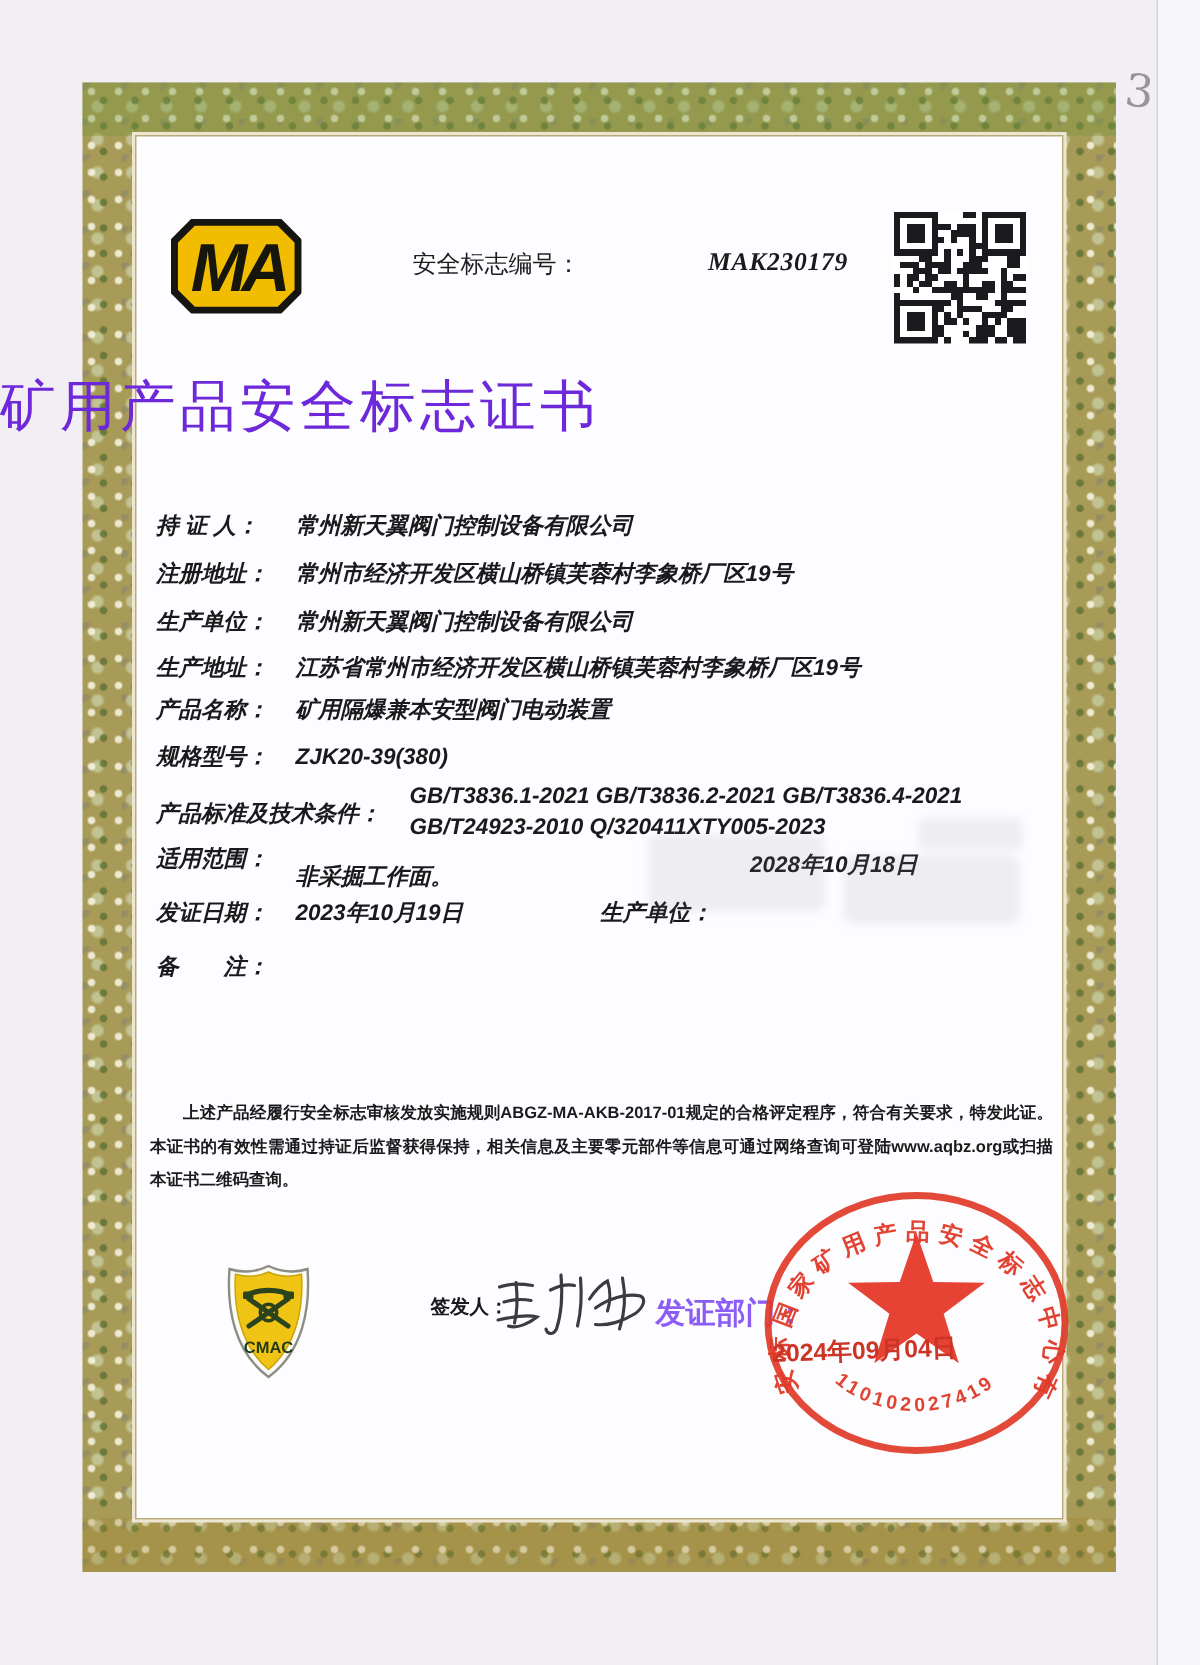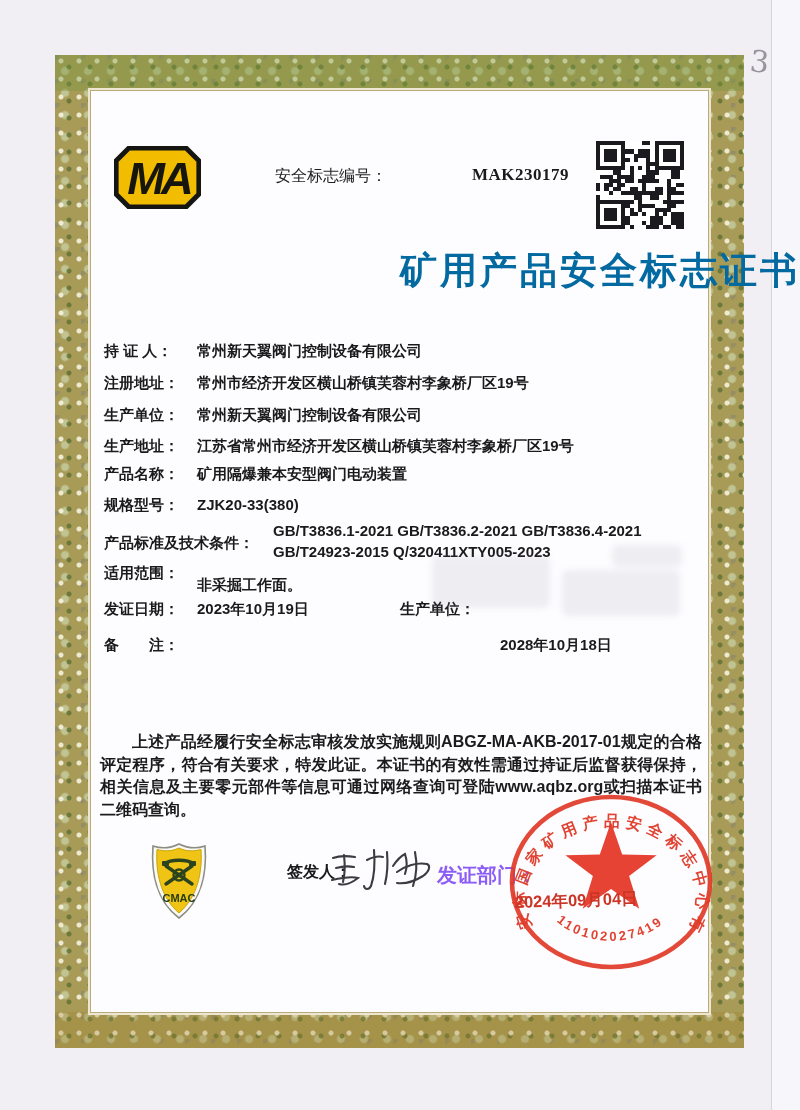--- a/index.html
+++ b/index.html
@@ -38,41 +38,41 @@
     box-shadow:0 0 0 2px #ece6d2;
   }
   
   .ma-logo{position:absolute;left:114px;top:146px;width:87px;height:63px;}
   .certno{position:absolute;left:275px;top:166px;font-size:16px;color:#1d1d1f;white-space:nowrap;}
   .certno .lab{font-weight:500;}
   .certno .val{font-family:"Liberation Serif", serif;font-size:17px;letter-spacing:.5px;}
   .qr{position:absolute;left:596px;top:141px;width:88px;height:88px;}
   
   .title{
-    position:absolute;left:0;top:246px;width:800px;text-align:right;
-    font-size:37px;font-weight:bold;color:#0369a1;letter-spacing:3px;white-space:nowrap;
+    position:absolute;left:0;top:246px;width:800px;text-align:left;
+    font-size:37px;font-weight:normal;color:#6d28d9;letter-spacing:3px;white-space:nowrap;
   }
   
   .lbl,.val{
-    position:absolute;font-size:15px;font-weight:bold;color:#1a1a1c;white-space:nowrap;line-height:17px;
+    position:absolute;font-size:15px;font-weight:bold;color:#1a1a1c;white-space:nowrap;line-height:17px;font-style:italic;
   }
   .lbl{left:104px;}
   .val{left:197px;}
   .std-val{left:273px;text-align:center;}
   
   .ghost{position:absolute;background:rgba(140,140,152,.13);filter:blur(3px);border-radius:6px;}
   
   .para{
     position:absolute;left:100px;top:731px;width:602px;
-    font-size:16px;font-weight:bold;color:#1b1b1d;line-height:22.5px;
+    font-size:11px;font-weight:bold;color:#1b1b1d;line-height:22.5px;
     text-indent:2em;text-align:justify;
   }
   
   .cmac{position:absolute;left:149px;top:842px;width:60px;height:78px;}
-  .signer-label{position:absolute;left:287px;top:862px;font-size:16px;font-weight:bold;color:#1a1a1c;white-space:nowrap;}
+  .signer-label{position:absolute;left:287px;top:862px;font-size:13px;font-weight:bold;color:#1a1a1c;white-space:nowrap;}
   .signature{position:absolute;left:327px;top:838px;width:112px;height:60px;}
   .dept-label{position:absolute;left:437px;top:862px;font-size:20px;font-weight:bold;color:#8b5cf6;white-space:nowrap;}
   .seal{position:absolute;left:505px;top:792px;width:212px;height:186px;}
 </style>
 </head>
 <body>
 
 <div class="page-edge-line"></div>
 <div class="page-right-strip"></div>
 <div class="handwritten-num">3</div>
@@ -348,33 +348,33 @@
 <div class="lbl" style="top:406px">生产单位：</div>
 <div class="val" style="top:406px">常州新天翼阀门控制设备有限公司</div>
 
 <div class="lbl" style="top:437px">生产地址：</div>
 <div class="val" style="top:437px">江苏省常州市经济开发区横山桥镇芙蓉村李象桥厂区19号</div>
 
 <div class="lbl" style="top:465px">产品名称：</div>
 <div class="val" style="top:465px">矿用隔爆兼本安型阀门电动装置</div>
 
 <div class="lbl" style="top:496px">规格型号：</div>
-<div class="val" style="top:496px">ZJK20-33(380)</div>
+<div class="val" style="top:496px">ZJK20-39(380)</div>
 
 <div class="lbl" style="top:534px">产品标准及技术条件：</div>
 <div class="val std-val" style="top:522px">GB/T3836.1-2021 GB/T3836.2-2021 GB/T3836.4-2021</div>
-<div class="val std-val" style="top:543px">GB/T24923-2015 Q/320411XTY005-2023</div>
+<div class="val std-val" style="top:543px">GB/T24923-2010 Q/320411XTY005-2023</div>
 
 <div class="lbl" style="top:564px">适用范围：</div>
 <div class="val" style="top:576px">非采掘工作面。</div>
 
 <div class="lbl" style="top:600px">发证日期：</div>
 <div class="val" style="top:600px">2023年10月19日</div>
 <div class="lbl" style="left:400px;top:600px">生产单位：</div>
-<div class="val" style="left:500px;top:636px">2028年10月18日</div>
+<div class="val" style="left:500px;top:568px">2028年10月18日</div>
 
 <div class="lbl" style="top:636px">备　　注：</div>
 <div class="val" style="top:636px"></div>
 
 <div class="ghost" style="left:432px;top:556px;width:118px;height:52px"></div>
 <div class="ghost" style="left:562px;top:570px;width:118px;height:46px"></div>
 <div class="ghost" style="left:612px;top:545px;width:70px;height:22px"></div>
 
 <div class="para">上述产品经履行安全标志审核发放实施规则ABGZ-MA-AKB-2017-01规定的合格评定程序，符合有关要求，特发此证。本证书的有效性需通过持证后监督获得保持，相关信息及主要零元部件等信息可通过网络查询可登陆www.aqbz.org或扫描本证书二维码查询。</div>
 

